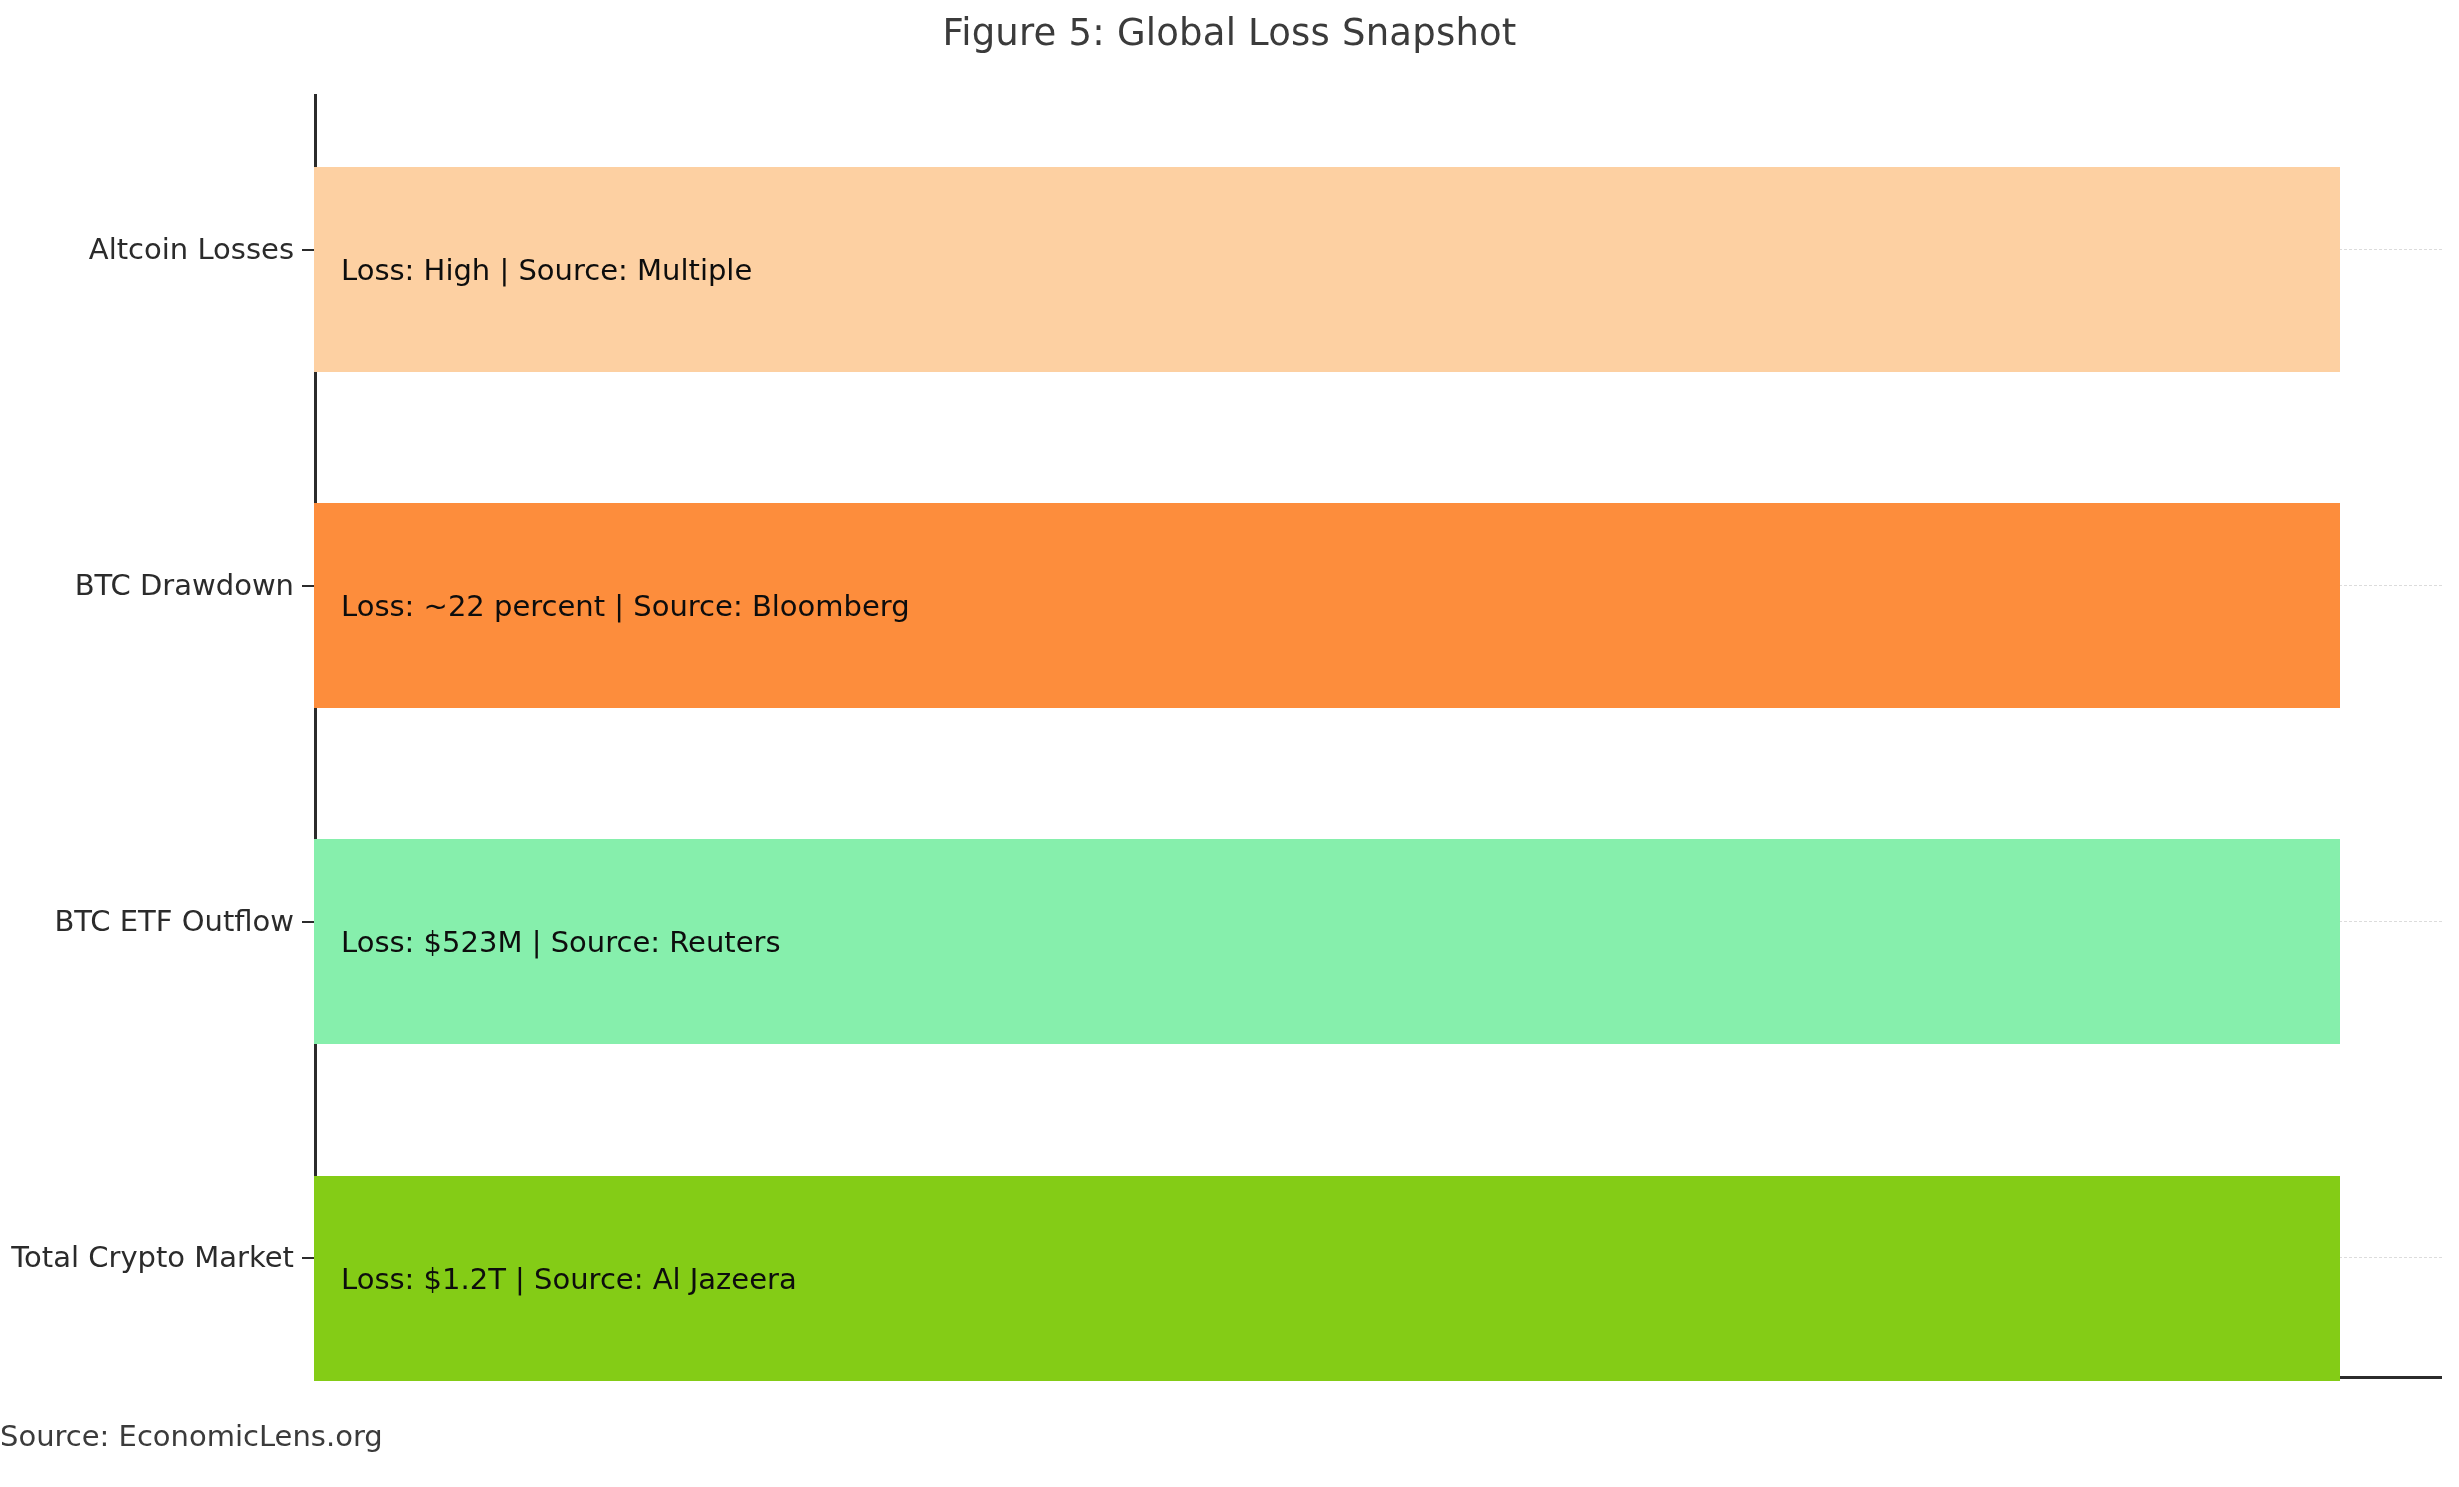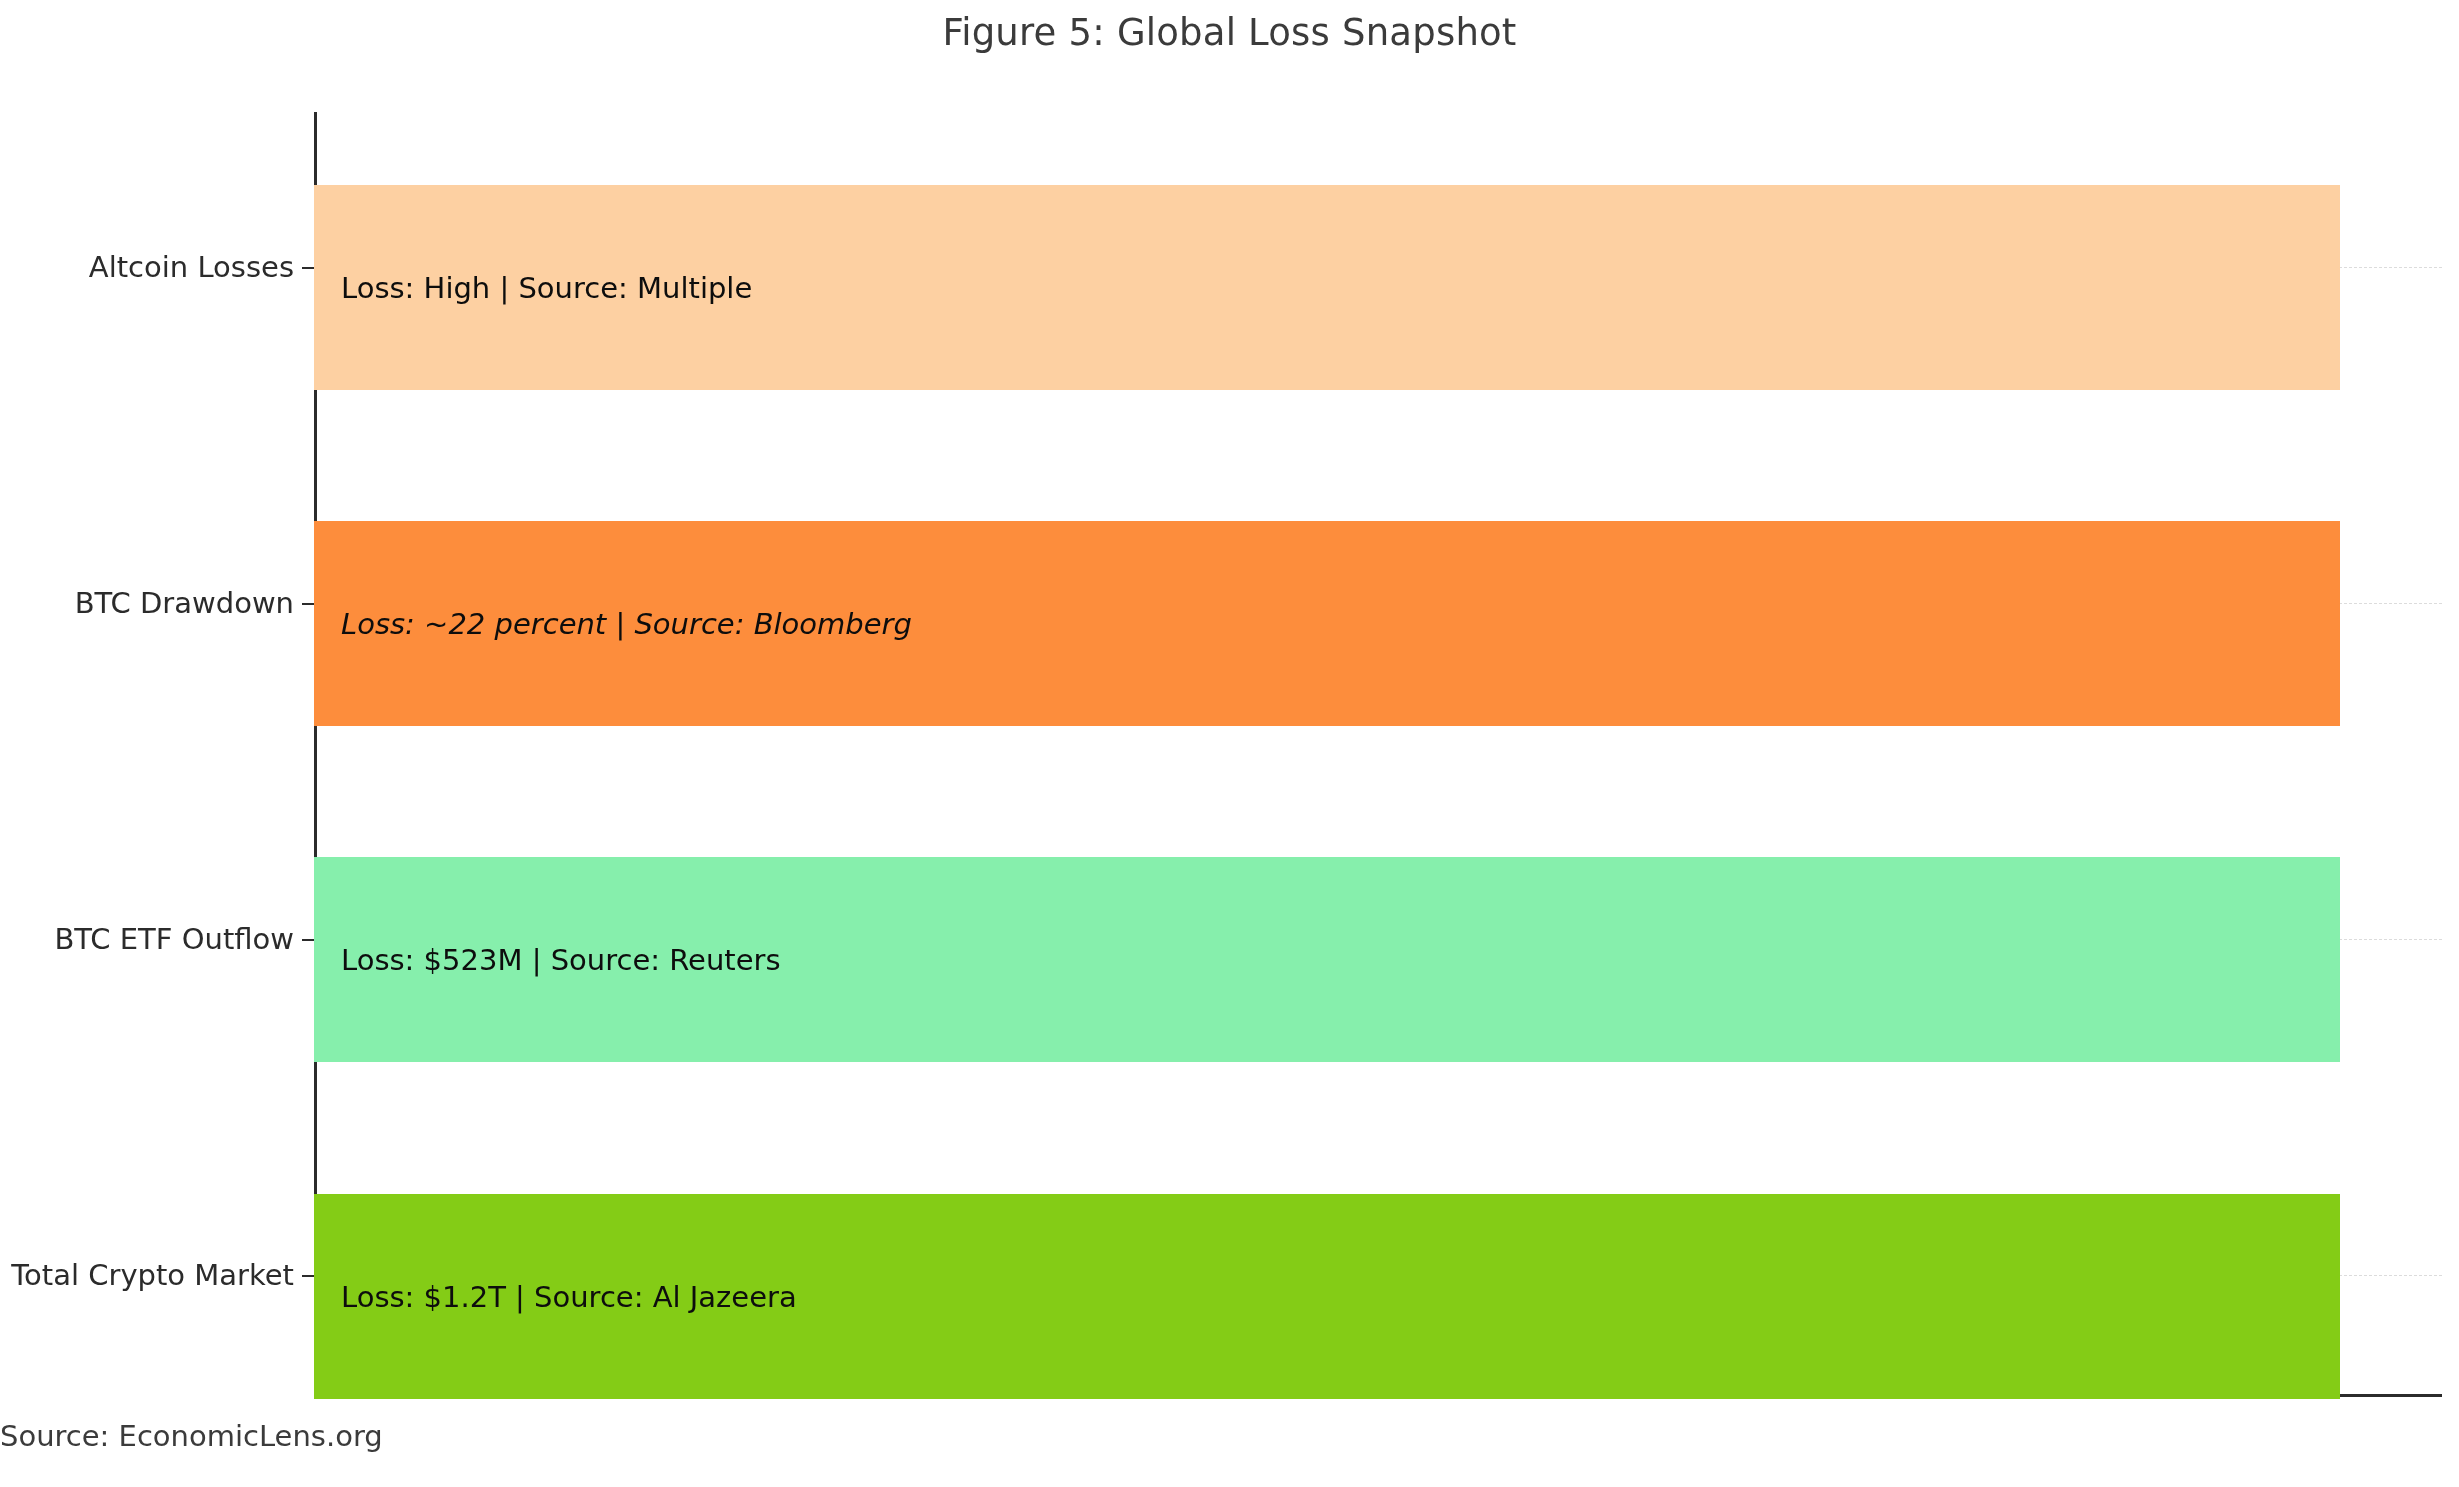--- a/index.html
+++ b/index.html
@@ -35,21 +35,21 @@
     font-weight: 400;
     letter-spacing: 0.2px;
     line-height: 46px;
     white-space: nowrap;
   }
 
   
   #plot-area {
     position: absolute;
     left: 314px;
-    top: 112px;
+    top: 94px;
     width: 2128px;
     height: 1284px;
   }
 
   
   #y-axis-spine {
     position: absolute;
     left: 0px;
     top: 0px;
     width: 3.4px;
@@ -151,21 +151,21 @@
 
     <div class="ytl-wrap" style="top:155px;">Altcoin Losses</div>
     <div class="ytl-wrap" style="top:491px;">BTC Drawdown</div>
     <div class="ytl-wrap" style="top:827px;">BTC ETF Outflow</div>
     <div class="ytl-wrap" style="top:1163px;">Total Crypto Market</div>
 
     <div class="bar" style="top:53px; background:#fdd0a2;">
       <span class="bar-label">Loss: High   |   Source: Multiple</span>
     </div>
 
-    <div class="bar" style="top:389px; background:#fd8d3c;font-style:italic;">
+    <div class="bar" style="top:389px; background:#fd8d3c;">
       <span class="bar-label">Loss: ~22 percent   |   Source: Bloomberg</span>
     </div>
 
     <div class="bar" style="top:725px; background:#86efac;">
       <span class="bar-label">Loss: $523M   |   Source: Reuters</span>
     </div>
 
     <div class="bar" style="top:1062px; background:#84cc16;">
       <span class="bar-label">Loss: $1.2T   |   Source: Al Jazeera</span>
     </div>

